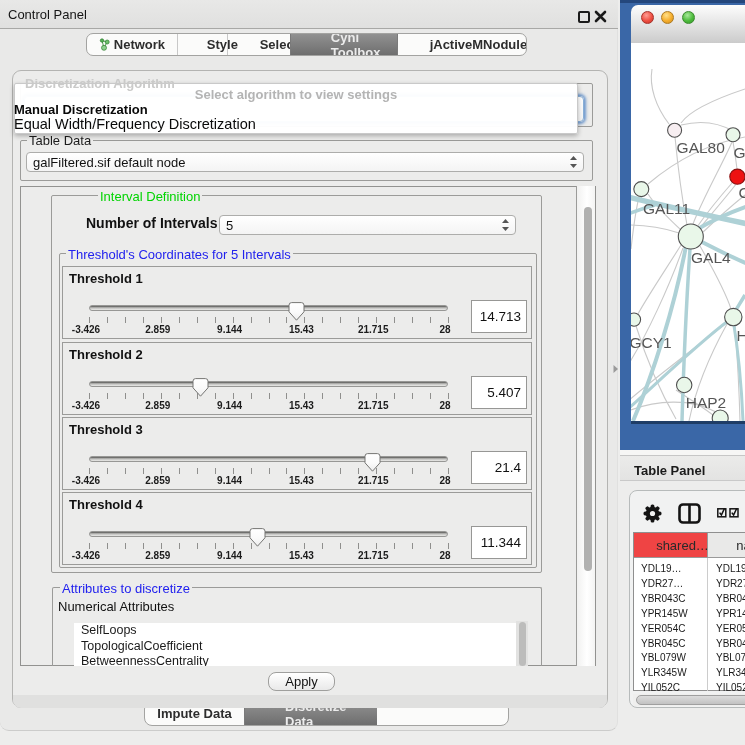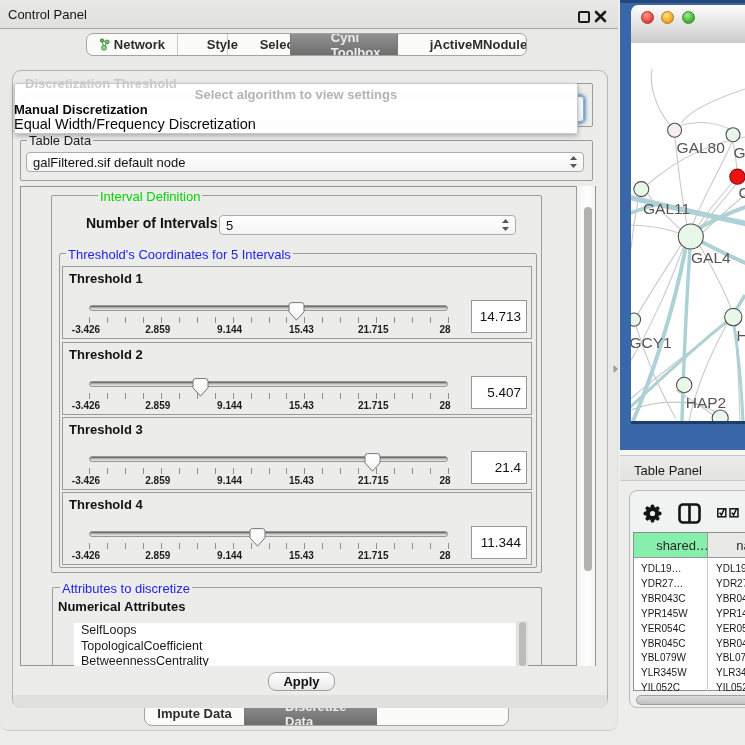--- a/index.html
+++ b/index.html
@@ -64,21 +64,21 @@
 .thumb { position:absolute; top:34.5px; width:17px; height:19px; }
 .thval { left:408px; top:33px; width:56px; height:33px; }
 
 
 #attlist { left:74px; top:623px; width:442px; height:43px; background:#fff; z-index:2; }
 #attlist div { font-size:12.5px; color:#1a1a1a; padding-left:7px; height:15.5px; line-height:15.5px; }
 
 
 #applybtn { left:268px; top:672px; width:67px; height:19px;
   background:linear-gradient(#ffffff,#e9e9e9); border:1px solid #9f9f9d;
-  border-radius:8px; font-size:13px; color:#111; text-align:center; line-height:17px;font-weight:bold; }
+  border-radius:8px; font-size:13px; color:#111; text-align:center; line-height:17px; }
 
 
 #popup { left:14px; top:83px; width:564px; height:51px;
   background:rgba(255,255,255,0.97); border:1px solid #c9c9c9; border-radius:2px;
   box-shadow:0 2px 5px rgba(0,0,0,0.28); z-index:10; }
 #popup .r1 { position:absolute; left:0; top:3px; width:100%; text-align:center;
   color:#b4b4b4; font-size:13px; font-weight:700; }
 #popup .r2 { position:absolute; left:-1px; top:18px; font-size:13px; font-weight:700; color:#090909; }
 #popup .r3 { position:absolute; left:-1px; top:32px; font-size:14.5px; color:#090909; }
 #fadedtitle { left:25px; top:76px; font-size:13px; font-weight:700; color:#cacac9; z-index:11; }
@@ -94,32 +94,32 @@
 #netwin { left:620px; top:0; width:125px; height:450px; background:#3a67a7; }
 #nettitle { left:631px; top:5px; width:114px; height:39px;
   background:linear-gradient(#fdfdfd,#cbcbcb); border-bottom:1px solid #7e7e7e;
   border-radius:7px 0 0 0; }
 .tl { position:absolute; top:11px; width:13px; height:13px; border-radius:50%; }
 #netcanvas { left:631px; top:43px; width:114px; height:378px; background:#fff; }
 #netshadow { left:631px; top:421px; width:114px; height:3px; background:#1f3d66; }
 
 #tpbar { left:620px; top:455px; width:125px; height:26px;
   background:linear-gradient(#ebebea,#e3e3e2); border-top:1px solid #c6c6c6;
-  border-bottom:1px solid #c9c9c9; }
+  border-bottom:1px solid #c9c9c9;font-weight:bold; }
 #tpbar .t { position:absolute; left:14px; top:7px; font-size:13px; color:#1a1a1a; }
 #tpgap { left:620px; top:450px; width:125px; height:5px; background:#f6f6f5; }
 
 #tablepanel { left:629px; top:490px; width:130px; height:218px;
   background:#f1f2f2; border:1px solid #b7bbbb; border-radius:8px; }
 #tblouter { left:633px; top:532px; width:112px; height:159px; background:#fff;
   border:1px solid #8f8f8f; border-right:none; }
 .hcell { position:absolute; top:533px; height:25px; font-size:13px; color:#2a2a2a;
   display:flex; align-items:center; justify-content:center;
   border-right:1px solid #9a9a9a; border-bottom:1px solid #9a9a9a; }
-#hc1 { left:634px; width:74px; background:#86efac; padding-left:24px; }
+#hc1 { left:634px; width:74px; background:#ef4444; padding-left:24px; }
 #hc2 { left:708px; width:90px; background:#e9e9e8; }
 .trow { position:absolute; font-size:10px; color:#191919; height:14px; line-height:14px; }
 #tdiv { left:707px; top:558px; width:1px; height:133px; background:#cccccc; }
 #hsb { left:633px; top:694px; width:112px; height:12px; background:#efefee; }
 #hsb .th { position:absolute; left:3px; top:1px; width:120px; height:10px;
   background:linear-gradient(#dcdcdc,#c2c2c2); border:1px solid #9f9f9f; border-radius:5px; }
 </style>
 </head>
 <body>
 <div id="stage">
@@ -365,40 +365,40 @@
             <stop offset="0.55" stop-color="#fafafa"></stop>
             <stop offset="1" stop-color="#ececec"></stop>
           </linearGradient>
         </defs>
       </svg>
       <div class="tfield thval">11.344</div>
     </div>
 
   <div class="groupbox" style="left:52px; top:587px; width:490px; height:85px; border-bottom:none;"></div>
   <div class="grouplab" style="left:60px; top:581px; color:#2222ee;">Attributes to discretize</div>
-  <div class="abs" style="left:58px; top:599px; font-size:13px; font-weight:700; color:#111; z-index:2;">Numerical Attributes</div>
+  <div class="abs" style="left:58px; top:599px; font-size:13px; font-weight:400; color:#111; z-index:2;">Numerical Attributes</div>
   <div class="abs" id="attlist">
     <div>SelfLoops</div>
     <div>TopologicalCoefficient</div>
     <div>BetweennessCentrality</div>
   </div>
   <div class="abs" style="left:516px; top:621px; width:12px; height:45px; background:#e2e2e1; z-index:2;">
     <div class="abs" style="left:2.5px; top:1px; width:7px; height:44px; background:#bcbcbb; border-radius:4px;"></div>
   </div>
 
   <div class="abs" style="left:21px; top:666px; width:574px; height:41px; background:#ececeb; z-index:3;"></div>
   <div class="abs" style="left:13px; top:695px; width:594px; height:13px; background:#e0e0df; border-radius:0 0 8px 8px; z-index:3;"></div>
   <div class="abs" id="applybtn" style="z-index:4;">Apply</div>
 
   <div class="abs" id="popup">
     <div class="r1">Select algorithm to view settings</div>
     <div class="r2">Manual Discretization</div>
     <div class="r3">Equal Width/Frequency Discretization</div>
   </div>
-  <div class="abs" id="fadedtitle">Discretization Threshold</div>
+  <div class="abs" id="fadedtitle">Discretization Algorithm</div>
 
   <div class="abs tabbar" id="bottabs">
     <div class="seg" style="width:99px">Impute Data</div>
     <div class="seg sel" style="width:133px">Discretize Data</div>
   </div>
 
   <svg class="abs" style="left:612px;top:365px" width="7" height="8" viewBox="0 0 7 8">
     <path d="M1.5 0 L6 4 L1.5 8 Z" fill="#9a9a9a"></path>
   </svg>
 

